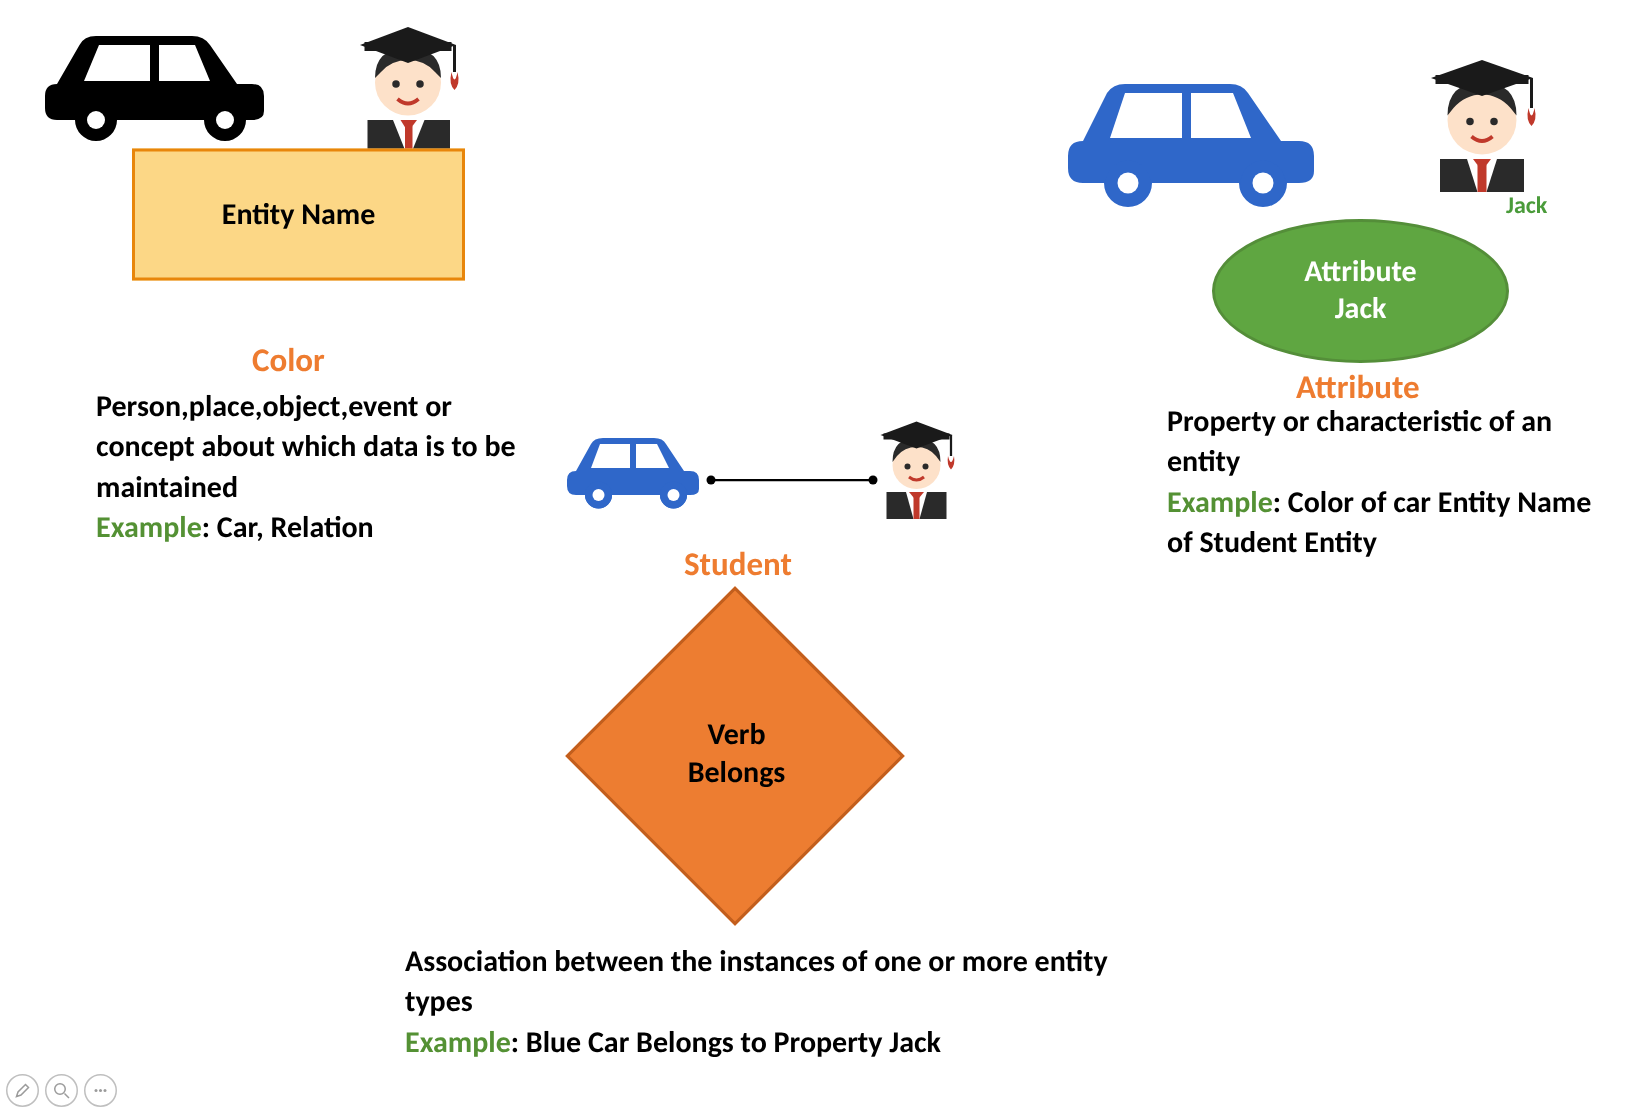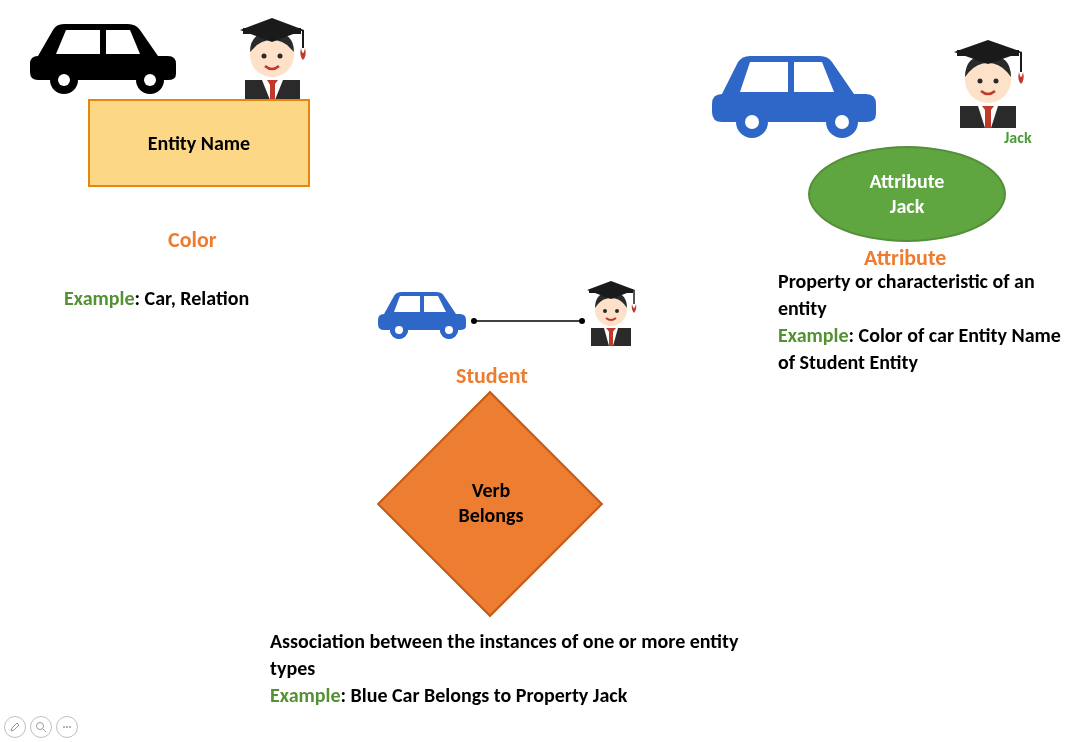--- a/index.html
+++ b/index.html
@@ -111,21 +111,21 @@
   </svg>
 </div>
 
 <div class="abs entity-box" style="left:88px; top:99px; width:222px; height:88px;">
   <span>Entity Name</span>
 </div>
 
 <div class="abs heading-orange" style="left:168px; top:226px;">Color</div>
 
 <div class="abs body-text" style="left:64px; top:258px; width:290px;">
-  <br>
+  <span>Person,place,object,event or concept about which data is to be maintained</span><br>
   <span class="example-label">Example</span><span>: Car, Relation</span>
 </div>
 
 <div class="abs" style="left:370px; top:282px;">
   <svg width="100" height="58" viewBox="0 0 100 58">
     <path d="M14 32 L24 14 Q26 10 32 10 L66 10 Q72 10 74 14 L86 32 L90 32 Q96 32 96 38 L96 44 Q96 48 90 48 L88 48 A9 9 0 1 1 70 48 L38 48 A9 9 0 1 1 20 48 L14 48 Q8 48 8 42 L8 38 Q8 32 14 32 Z" fill="#2f67c9"></path>
     <circle cx="29" cy="48" r="9" fill="#2f67c9"></circle>
     <circle cx="29" cy="48" r="4" fill="#fff"></circle>
     <circle cx="79" cy="48" r="9" fill="#2f67c9"></circle>
     <circle cx="79" cy="48" r="4" fill="#fff"></circle>

